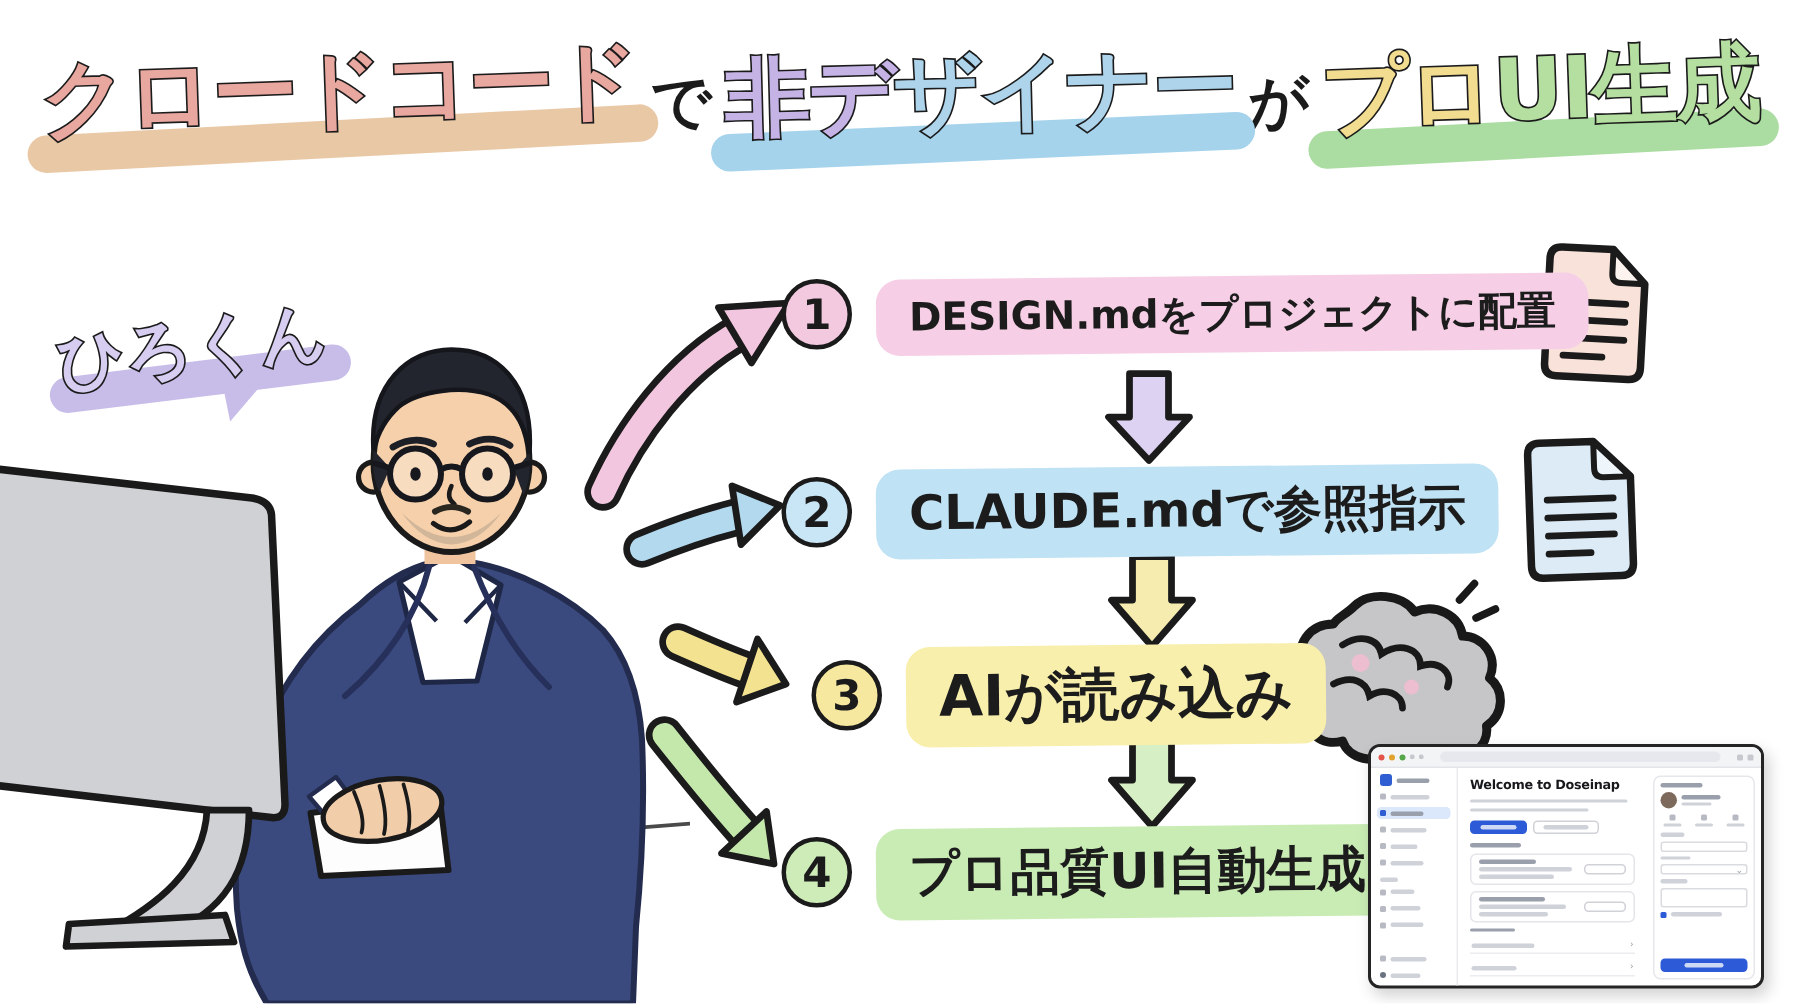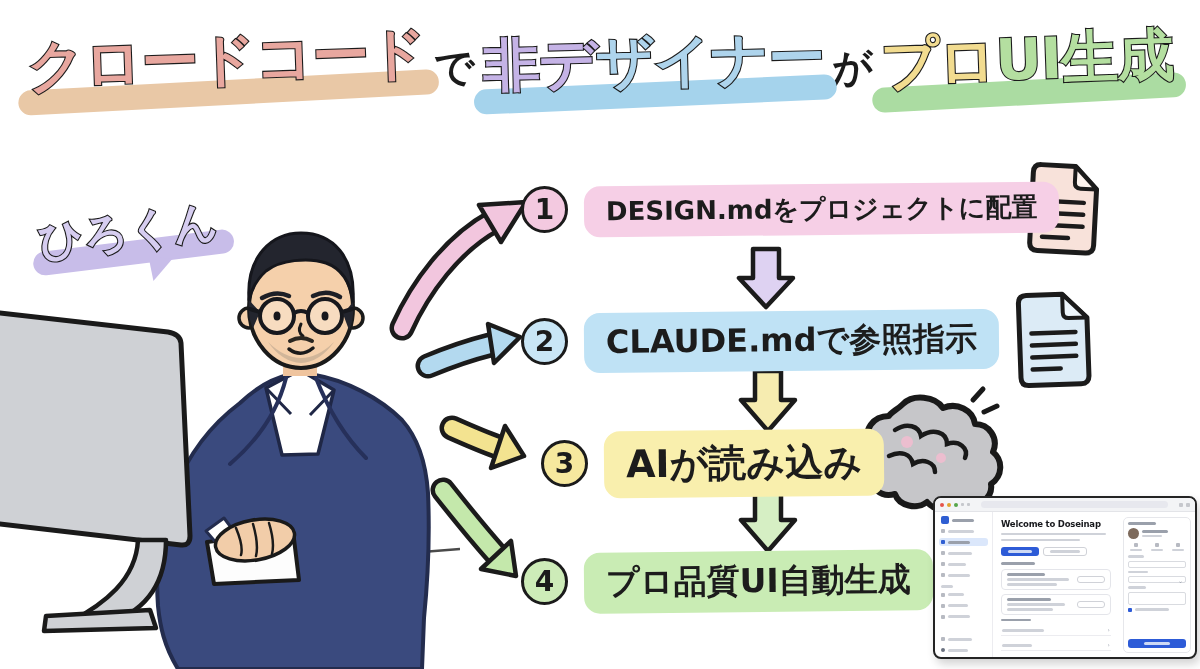--- a/index.html
+++ b/index.html
@@ -48,21 +48,21 @@
   .step2 .step-circle { background:#c9e6f6; }
   .step2 .step-pill { background:#bfe2f5; font-size:32px; }
   .step3 { left:541px; top:430px; }
   .step3 .step-circle { background:#f6e89e; }
   .step3 .step-pill { background:#f9efad; font-size:38px; }
   .step4 { left:521px; top:551px; }
   .step4 .step-circle { background:#cdecb8; }
   .step4 .step-pill { background:#c9ecb4; font-size:33px; }
 
   
-  .preview { position:absolute; left:933px; top:496px; width:264px; height:163px; z-index:3;
+  .preview { position:absolute; left:912px; top:496px; width:264px; height:163px; z-index:3;
              background:#fff; border:2.5px solid #242424; border-radius:8px; overflow:hidden;
              box-shadow:3px 5px 10px rgba(0,0,0,0.18); }
   .pv-toolbar { height:14px; background:#f3f4f6; border-bottom:1px solid #e3e4e8; display:flex; align-items:center; gap:3px; padding:0 5px; }
   .dot { width:4px; height:4px; border-radius:50%; display:inline-block; }
   .dot.r{background:#e5544b;} .dot.y{background:#e0a32e;} .dot.g{background:#57a64a;}
   .pv-nav { width:3px; height:3px; border-radius:1px; background:#c6c8cd; }
   .pv-address { flex:1; height:7px; margin:0 8px; background:#e7e8ee; border-radius:4px; }
   .pv-ic { width:4px; height:4px; border-radius:1px; background:#c6c8cd; }
   .pv-body { display:flex; height:146px; }
   .pv-side { width:58px; border-right:1px solid #ececf0; padding:4px 4px; display:flex; flex-direction:column; gap:3px; }

